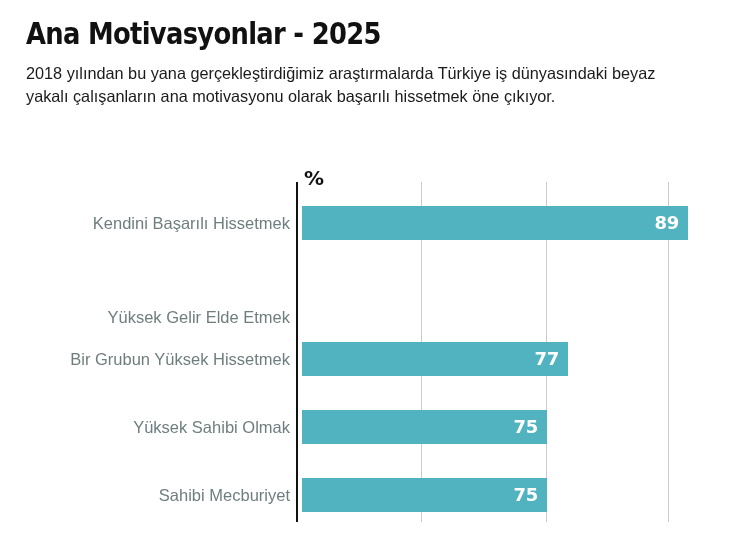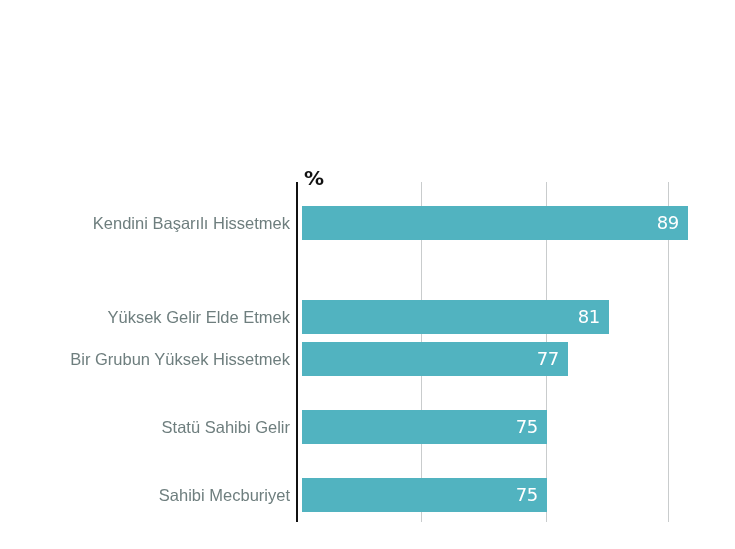--- a/index.html
+++ b/index.html
@@ -136,30 +136,34 @@
   }
 
   .bar-value {
     position: absolute;
     top: 0;
     height: 34px;
     line-height: 34px;
     right: 9px;
     font-family: "DejaVu Sans", "Liberation Sans", sans-serif;
     font-size: 18px;
-    font-weight: normal;
+    font-weight: bold;
     color: #ffffff;
     letter-spacing: -0.3px;
   }
 </style>
 </head>
 <body>
 
 <div id="page">
 
+  <div id="header">
+    <h1 id="chart-title">Ana Motivasyonlar - 2025</h1>
+    <p id="chart-subtitle">2018 yılından bu yana gerçekleştirdiğimiz araştırmalarda Türkiye iş dünyasındaki beyaz yakalı çalışanların ana motivasyonu olarak başarılı hissetmek öne çıkıyor.</p>
+  </div>
 
   <div id="plot">
 
     <div id="axis-unit">%</div>
 
     <div id="y-axis-line"></div>
 
     <div class="gridline" style="left:421px;"></div>
     <div class="gridline" style="left:546px;"></div>
     <div class="gridline" style="left:668px;"></div>
@@ -169,36 +173,32 @@
       <div class="bar-row" style="top:38px;">
         <div class="bar-label">Kendini Başarılı Hissetmek</div>
         <div class="bar-track" style="width:386px;">
           <div class="bar-fill" style="width:386px;"></div>
           <div class="bar-value">89</div>
         </div>
       </div>
 
       <div class="bar-row" style="top:106px;margin-top:26px;">
         <div class="bar-label">Yüksek Gelir Elde Etmek</div>
-        <div class="bar-track" style="width:307px;">
-          <div class="bar-fill" style="width:307px;"></div>
-          <div class="bar-value">81</div>
-        </div>
       </div>
 
       <div class="bar-row" style="top:174px;">
         <div class="bar-label">Bir Grubun Yüksek Hissetmek</div>
         <div class="bar-track" style="width:266px;border-radius:14px;">
           <div class="bar-fill" style="width:266px;"></div>
           <div class="bar-value">77</div>
         </div>
       </div>
 
       <div class="bar-row" style="top:242px;">
-        <div class="bar-label">Statü Sahibi Gelir</div>
+        <div class="bar-label">Yüksek Sahibi Olmak</div>
         <div class="bar-track" style="width:245px;">
           <div class="bar-fill" style="width:245px;"></div>
           <div class="bar-value">75</div>
         </div>
       </div>
 
       <div class="bar-row" style="top:310px;">
         <div class="bar-label">Sahibi Mecburiyet</div>
         <div class="bar-track" style="width:245px;">
           <div class="bar-fill" style="width:245px;"></div>

